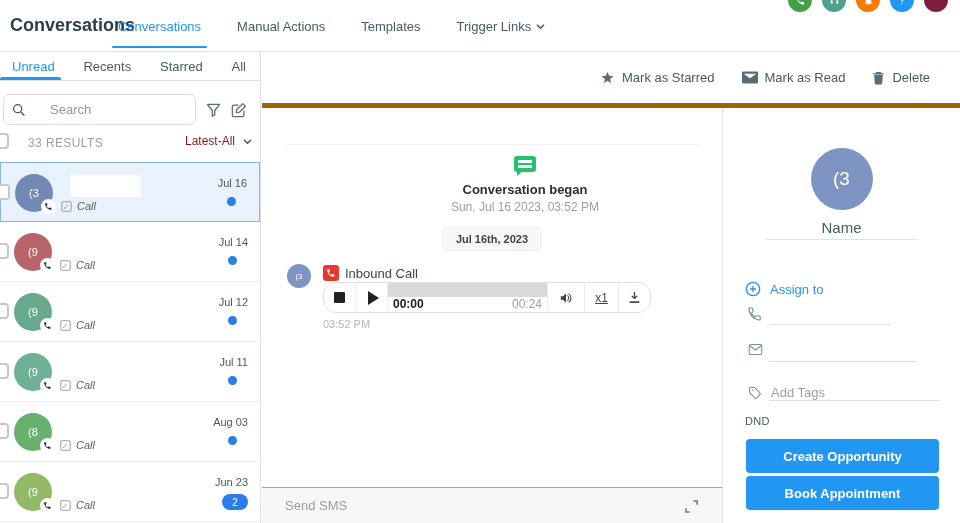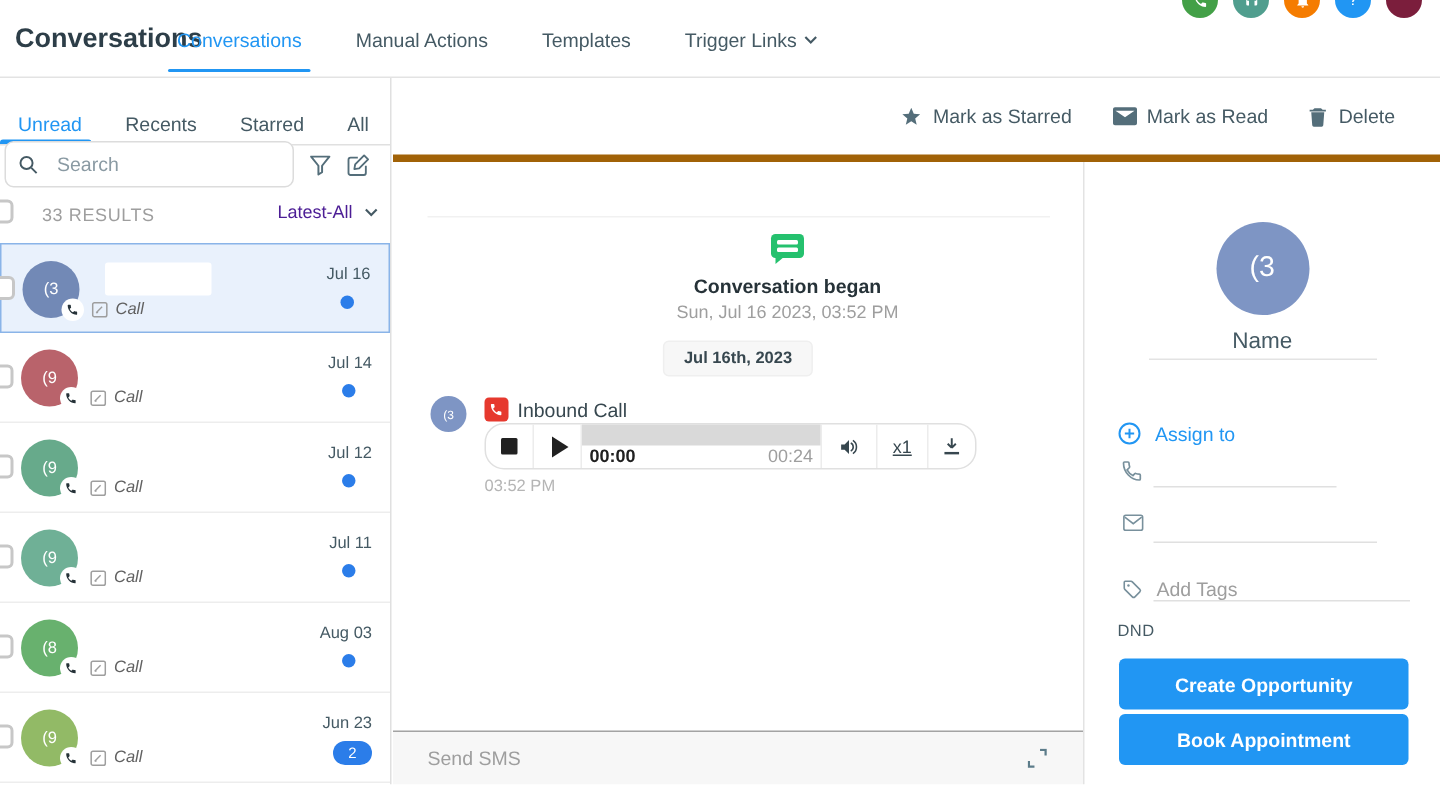--- a/index.html
+++ b/index.html
@@ -14,37 +14,37 @@
   #main-tabs { position:absolute; left:118px; top:0; height:52px; display:flex; align-items:center; gap:36px; }
   .main-tab { font-size:13px; color:#455a64; height:52px; display:flex; align-items:center; gap:5px; cursor:pointer; position:relative; }
   .main-tab.active { color:#2196f3; }
   .main-tab.active::after { content:""; position:absolute; left:-6px; right:-6px; bottom:4px; height:2px; background:#2196f3; border-radius:1px; }
   .chev { width:9px; height:9px; }
   #top-circles { position:absolute; right:12px; top:-12px; display:flex; gap:10px; }
   .circle-btn { width:24px; height:24px; border-radius:50%; display:flex; align-items:center; justify-content:center; color:#fff; font-size:11px; }
 
   
   #sidebar { position:absolute; left:0; top:52px; width:261px; height:471px; background:#fff; border-right:1px solid #e0e0e0; }
-  #sb-tabs { position:absolute; left:0; top:16px; width:260px; height:29px; border-bottom:1px solid #e0e0e0;
+  #sb-tabs { position:absolute; left:0; top:0; width:260px; height:29px; border-bottom:1px solid #e0e0e0;
     display:flex; align-items:stretch; justify-content:space-between; padding:0 10px 0 8px; }
   .sb-tab { font-size:13px; color:#455a64; display:flex; align-items:center; padding:0 4px; position:relative; cursor:pointer; }
   .sb-tab.active { color:#2196f3; }
   .sb-tab.active::after { content:""; position:absolute; left:-8px; right:-2px; bottom:0; height:3px; background:#2196f3; border-radius:2px 2px 0 0; }
   #sb-search-row { position:absolute; left:0; top:42px; width:260px; height:31px; }
   #search-box { position:absolute; left:3px; top:0; width:193px; height:31px; border:1px solid #dcdcdc; border-radius:6px;
-    display:flex; align-items:center; padding:0 8px; gap:12px; background:#fff; }
+    display:flex; align-items:center; padding:0 8px; gap:24px; background:#fff; }
   #search-box input { border:none; outline:none; font-size:13px; width:130px; color:#455a64; font-family:"Liberation Sans",sans-serif; background:transparent; }
   #search-box input::placeholder { color:#8a9aa3; }
   .sb-tool { position:absolute; top:5px; width:22px; height:22px; color:#546e7a; display:flex; align-items:center; justify-content:center; cursor:pointer; }
   #filter-tool { left:202px; } #compose-tool { left:228px; }
   #results-row { position:absolute; left:0; top:78px; width:260px; height:26px; }
   .checkbox { width:16px; height:16px; border:2px solid #c7c7c7; border-radius:4px; background:#fff; display:inline-block; }
   #results-cb { position:absolute; left:-7px; top:3px; }
   #results-count { position:absolute; left:28px; top:6px; font-size:12px; color:#9e9e9e; letter-spacing:.4px; }
-  #sort-group { position:absolute; right:8px; top:4px; display:flex; align-items:center; gap:8px; color:#4c1d95; font-size:12px; cursor:pointer; }
+  #sort-group { position:absolute; right:8px; top:4px; display:flex; align-items:center; gap:8px; color:#7f1d1d; font-size:12px; cursor:pointer; }
 
   #conv-list { position:absolute; left:0; top:110px; width:260px; height:361px; overflow:hidden; }
   .conv-row { position:relative; width:260px; height:60px; border-bottom:1px solid #ededed; background:#fff; cursor:pointer; }
   .conv-row.selected { background:#e9f1fc; border:1px solid #8ab4e8; }
   .row-cb { position:absolute; left:-7px; top:21px; }
   .avatar { position:absolute; left:14px; top:11px; width:38px; height:38px; border-radius:50%;
     display:flex; align-items:center; justify-content:center; color:#fff; font-size:11px; }
   .avatar-badge { position:absolute; right:-3px; bottom:-2px; width:15px; height:15px; border-radius:50%;
     background:#fff; display:flex; align-items:center; justify-content:center; color:#263238; }
   .redact { position:absolute; left:69px; top:12px; width:71px; height:22px; background:#fff; border-radius:2px; }

